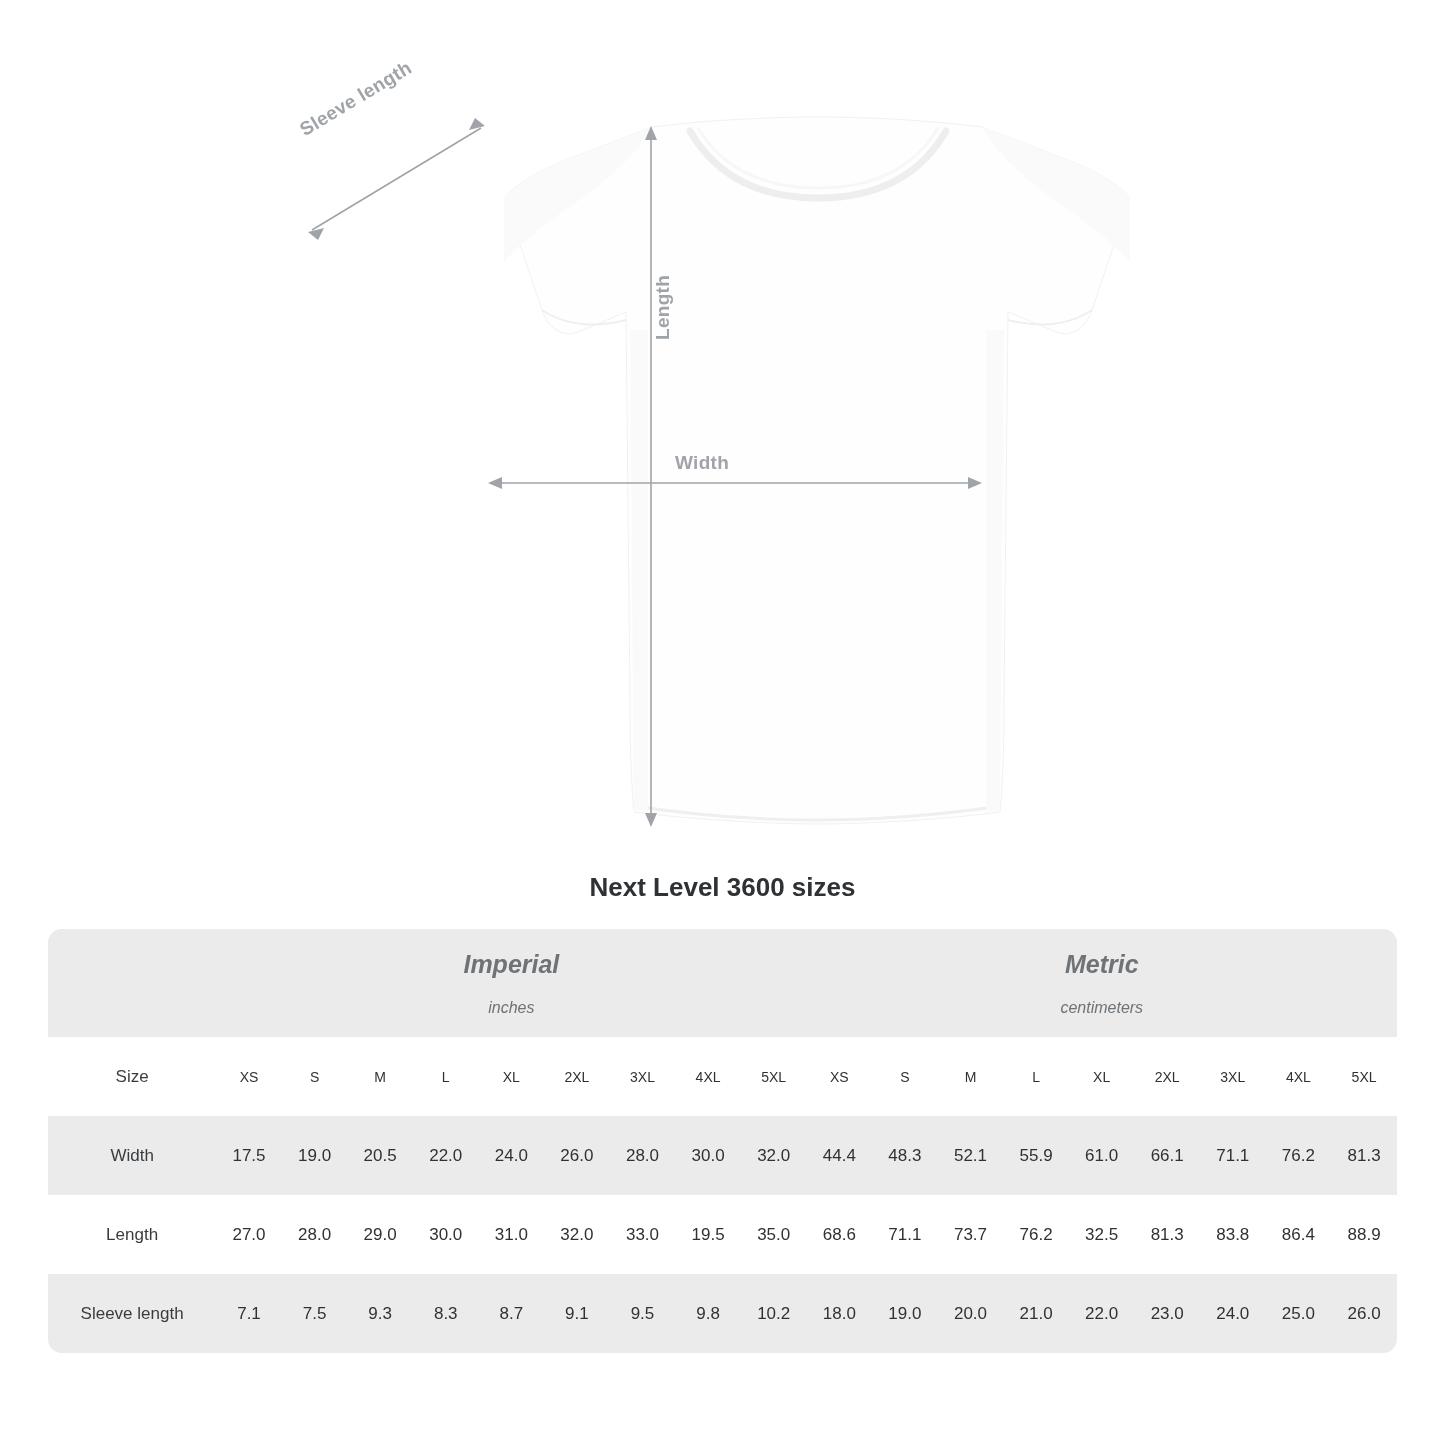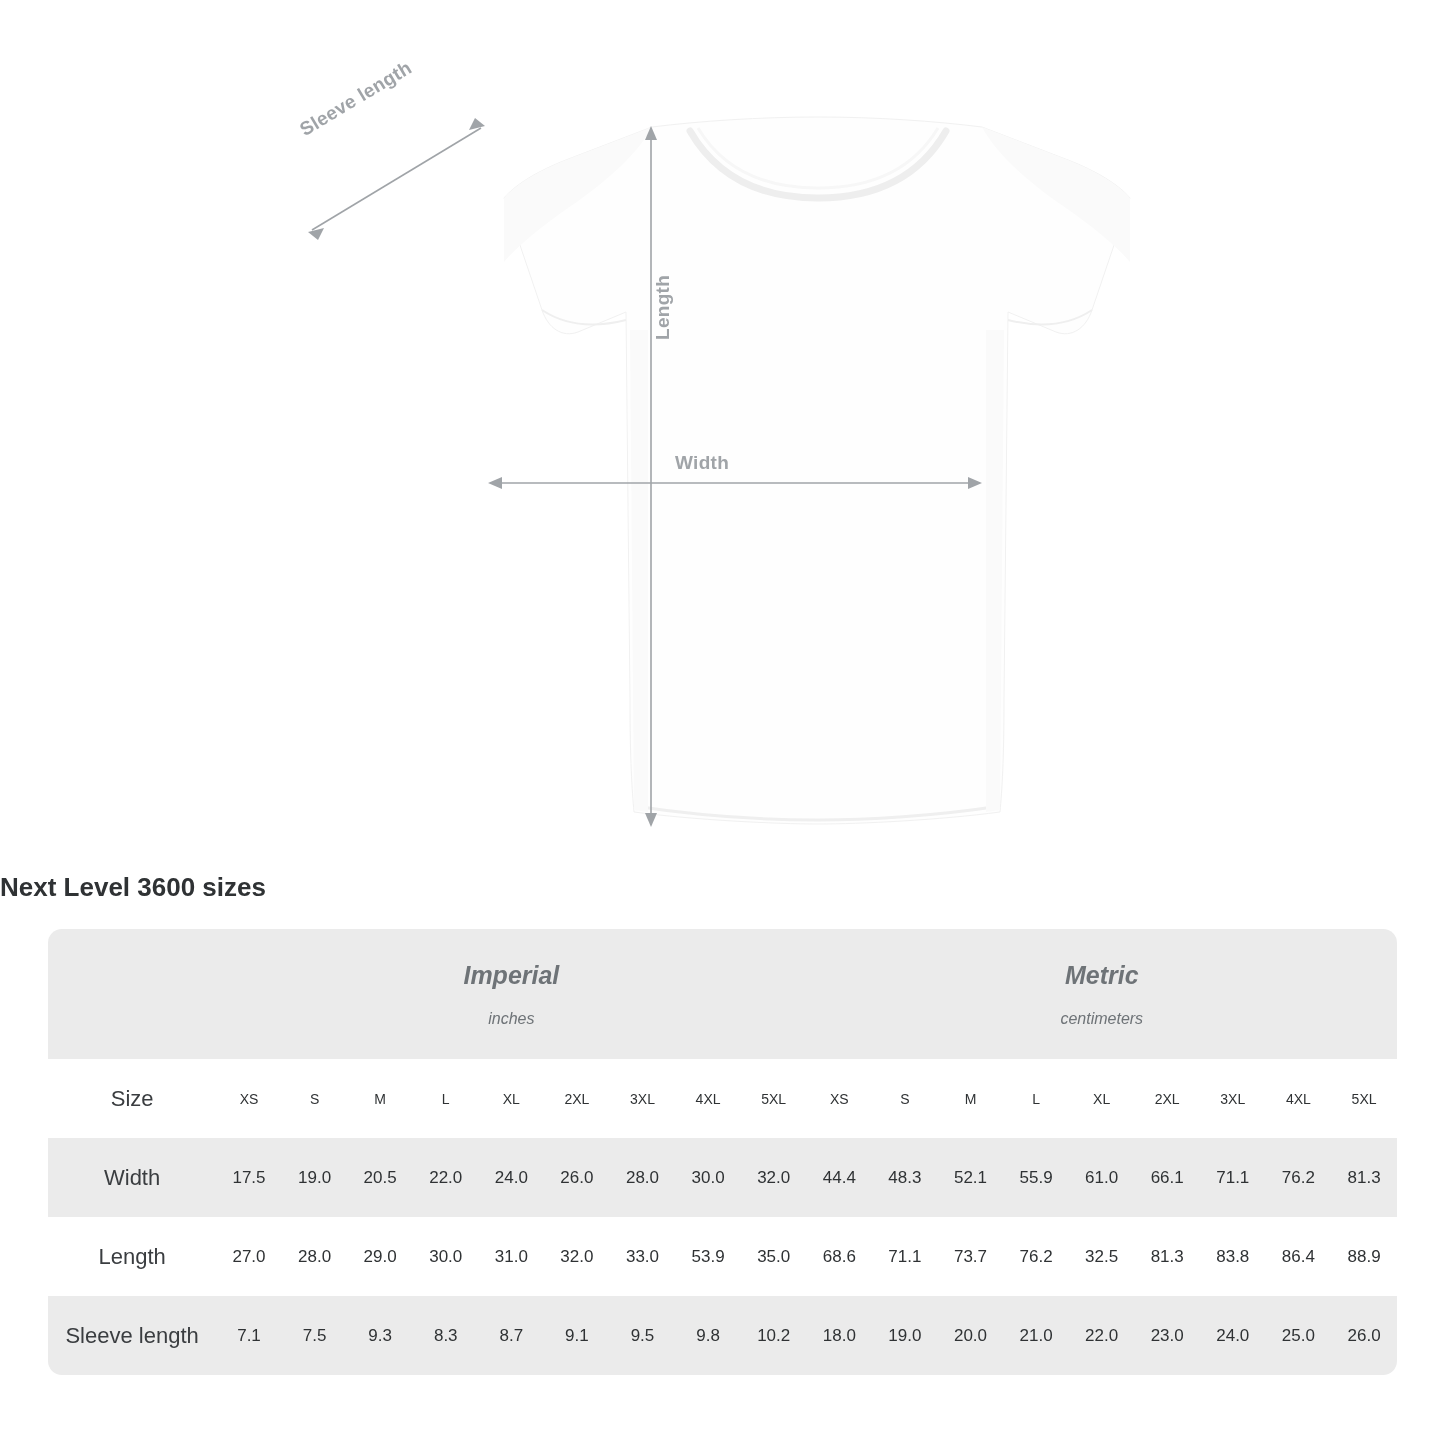--- a/index.html
+++ b/index.html
@@ -50,20 +50,21 @@
     transform: rotate(-90deg);
     transform-origin: left top;
   }
   .label-width {
     left: 675px;
     top: 452px;
   }
 
   
   .title-block {
+    text-align: center;
     margin-top: 12px;
   }
   .chart-title {
     font-size: 26px;
     font-weight: bold;
     color: #2f3234;
     margin: 0;
   }
   .chart-note {
     font-size: 16.5px;
@@ -84,21 +85,21 @@
     color: #2f3234;
   }
   table.sizes td, table.sizes th {
     padding: 0;
     margin: 0;
     text-align: center;
     font-weight: normal;
   }
   
   .unit-row td {
-    height: 130px;
+    height: 108px;
     background: #ebebeb;
     vertical-align: middle;
   }
   .unit-row td.spacer {
     background: #ebebeb;
   }
   .unit-title {
     font-size: 25px;
     font-style: italic;
     font-weight: bold;
@@ -111,21 +112,21 @@
     color: #6e7377;
     margin-top: 19px;
   }
   td.round-tl { border-top-left-radius: 14px; }
   td.round-tr { border-top-right-radius: 14px; }
   td.round-bl { border-bottom-left-radius: 14px; }
   td.round-br { border-bottom-right-radius: 14px; }
 
   .row-label {
     font-weight: bold;
-    font-size: 22px;
+    font-size: 17px;
     color: #3a3d40;
   }
   tr.data-row td {
     height: 79px;
     vertical-align: middle;
   }
   tr.row-white td { background: #ffffff; }
   tr.row-grey td { background: #ebebeb; }
   .size-head {
     font-weight: bold;
@@ -301,21 +302,21 @@
 
         <tr class="data-row row-white">
           <td class="row-label">Length</td>
           <td>27.0</td>
           <td>28.0</td>
           <td>29.0</td>
           <td>30.0</td>
           <td>31.0</td>
           <td>32.0</td>
           <td>33.0</td>
-          <td>53.9</td>
+          <td>19.5</td>
           <td>35.0</td>
           <td>68.6</td>
           <td>71.1</td>
           <td>73.7</td>
           <td>76.2</td>
           <td>32.5</td>
           <td>81.3</td>
           <td>83.8</td>
           <td>86.4</td>
           <td>88.9</td>

